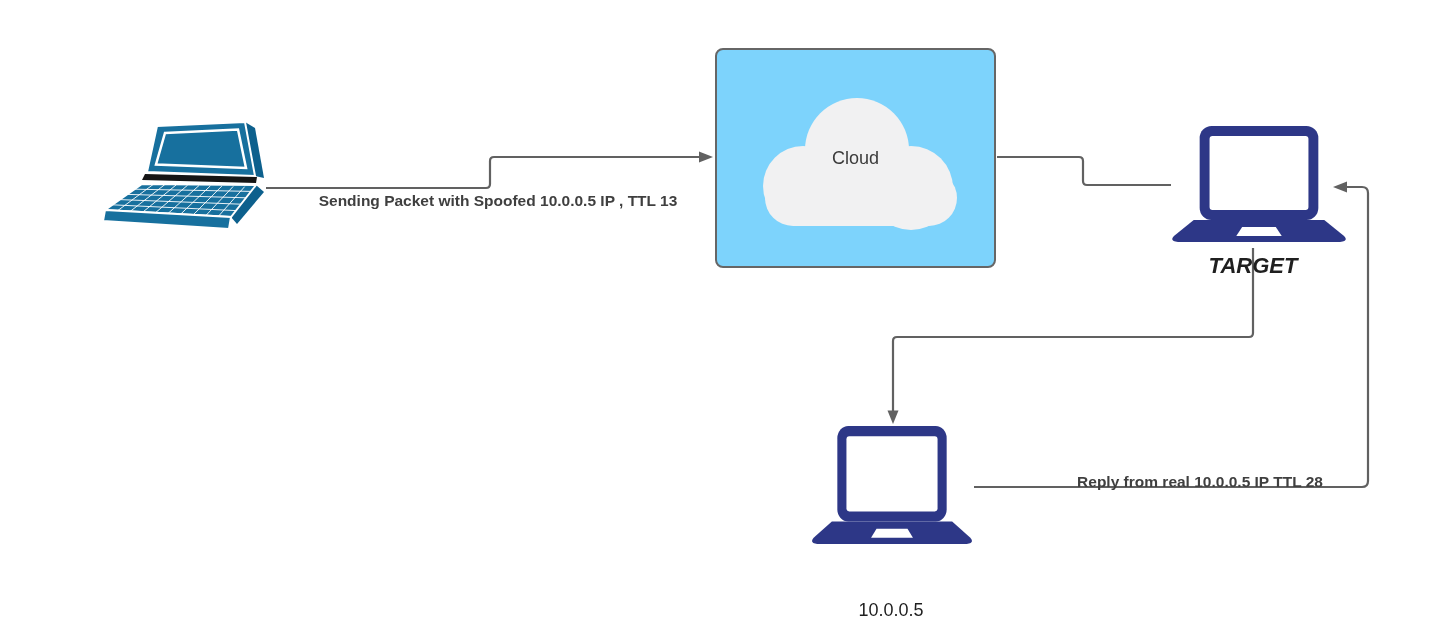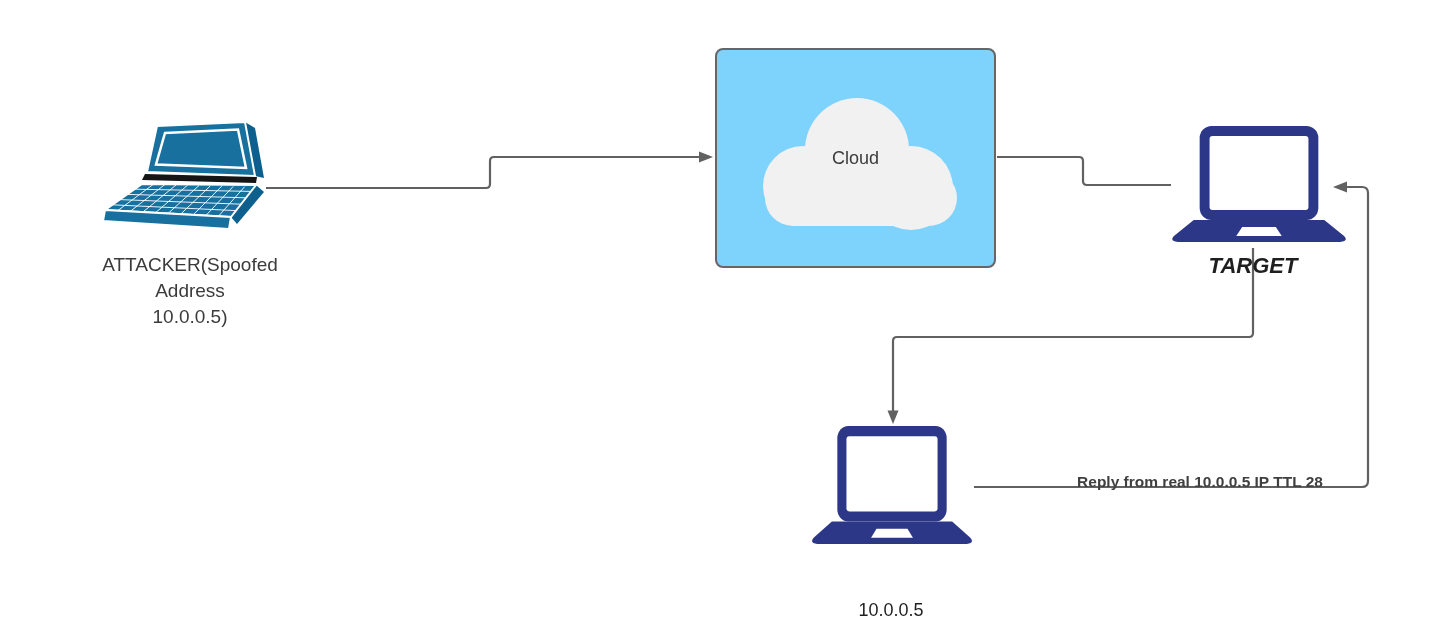--- a/index.html
+++ b/index.html
@@ -107,23 +107,20 @@
       <line class="grid-line" x1="92.6" y1="67.2" x2="60.4" y2="94.8"></line>
       <line class="grid-line" x1="104" y1="67.5" x2="73" y2="95.5"></line>
       <line class="grid-line" x1="115.4" y1="67.8" x2="85.6" y2="96.2"></line>
       <line class="grid-line" x1="126.8" y1="68.1" x2="98.2" y2="96.9"></line>
       <line class="grid-line" x1="138.2" y1="68.4" x2="110.8" y2="97.6"></line>
       <line class="grid-line" x1="149.6" y1="68.7" x2="123.4" y2="98.3"></line>
     </g>
     <polygon class="teal white-edge" points="10,92 136,99 134,111 8,103"></polygon>
   </svg>
 
-  <div class="node-label" id="attacker-label" style="left:190px;top:252px;">ATTACKER(Spoofed
-Address
-10.0.0.5)</div>
 
   <div class="abs" id="cloud-box">
     <svg width="276" height="215" viewBox="0 0 276 215" xmlns="http://www.w3.org/2000/svg">
       <circle class="cloud-puff" cx="140" cy="100" r="52"></circle>
       <circle class="cloud-puff" cx="86" cy="136" r="40"></circle>
       <circle class="cloud-puff" cx="194" cy="138" r="42"></circle>
       <rect class="cloud-puff" x="48" y="120" width="192" height="56" rx="28"></rect>
     </svg>
     <div class="node-label" id="cloud-label" style="left:50%;top:108px;">Cloud</div>
   </div>
@@ -139,15 +136,16 @@
 
   <svg class="abs" style="left:810px;top:426px;" width="164" height="124" viewBox="0 0 180 122" preserveAspectRatio="none" xmlns="http://www.w3.org/2000/svg">
     <rect class="navy" x="30" y="0" width="120" height="94" rx="12"></rect>
     <rect class="white-fill" x="40" y="10" width="100" height="74" rx="3"></rect>
     <path class="navy" d="M24 94 L156 94 L176 110 Q181 115 172 116 L8 116 Q-1 115 4 110 Z"></path>
     <path class="white-fill" d="M73 101 L107 101 L113 110 L67 110 Z"></path>
   </svg>
 
   <div class="node-label" id="host-label" style="left:891px;top:566px;">10.0.0.5</div>
 
+  <div class="edge-label" style="left:498px;top:201px;">Sending Packet with Spoofed 10.0.0.5 IP , TTL 13</div>
   <div class="edge-label" style="left:1200px;top:482px;">Reply from real 10.0.0.5 IP TTL 28</div>
 
 </div>
 
 </body></html>

